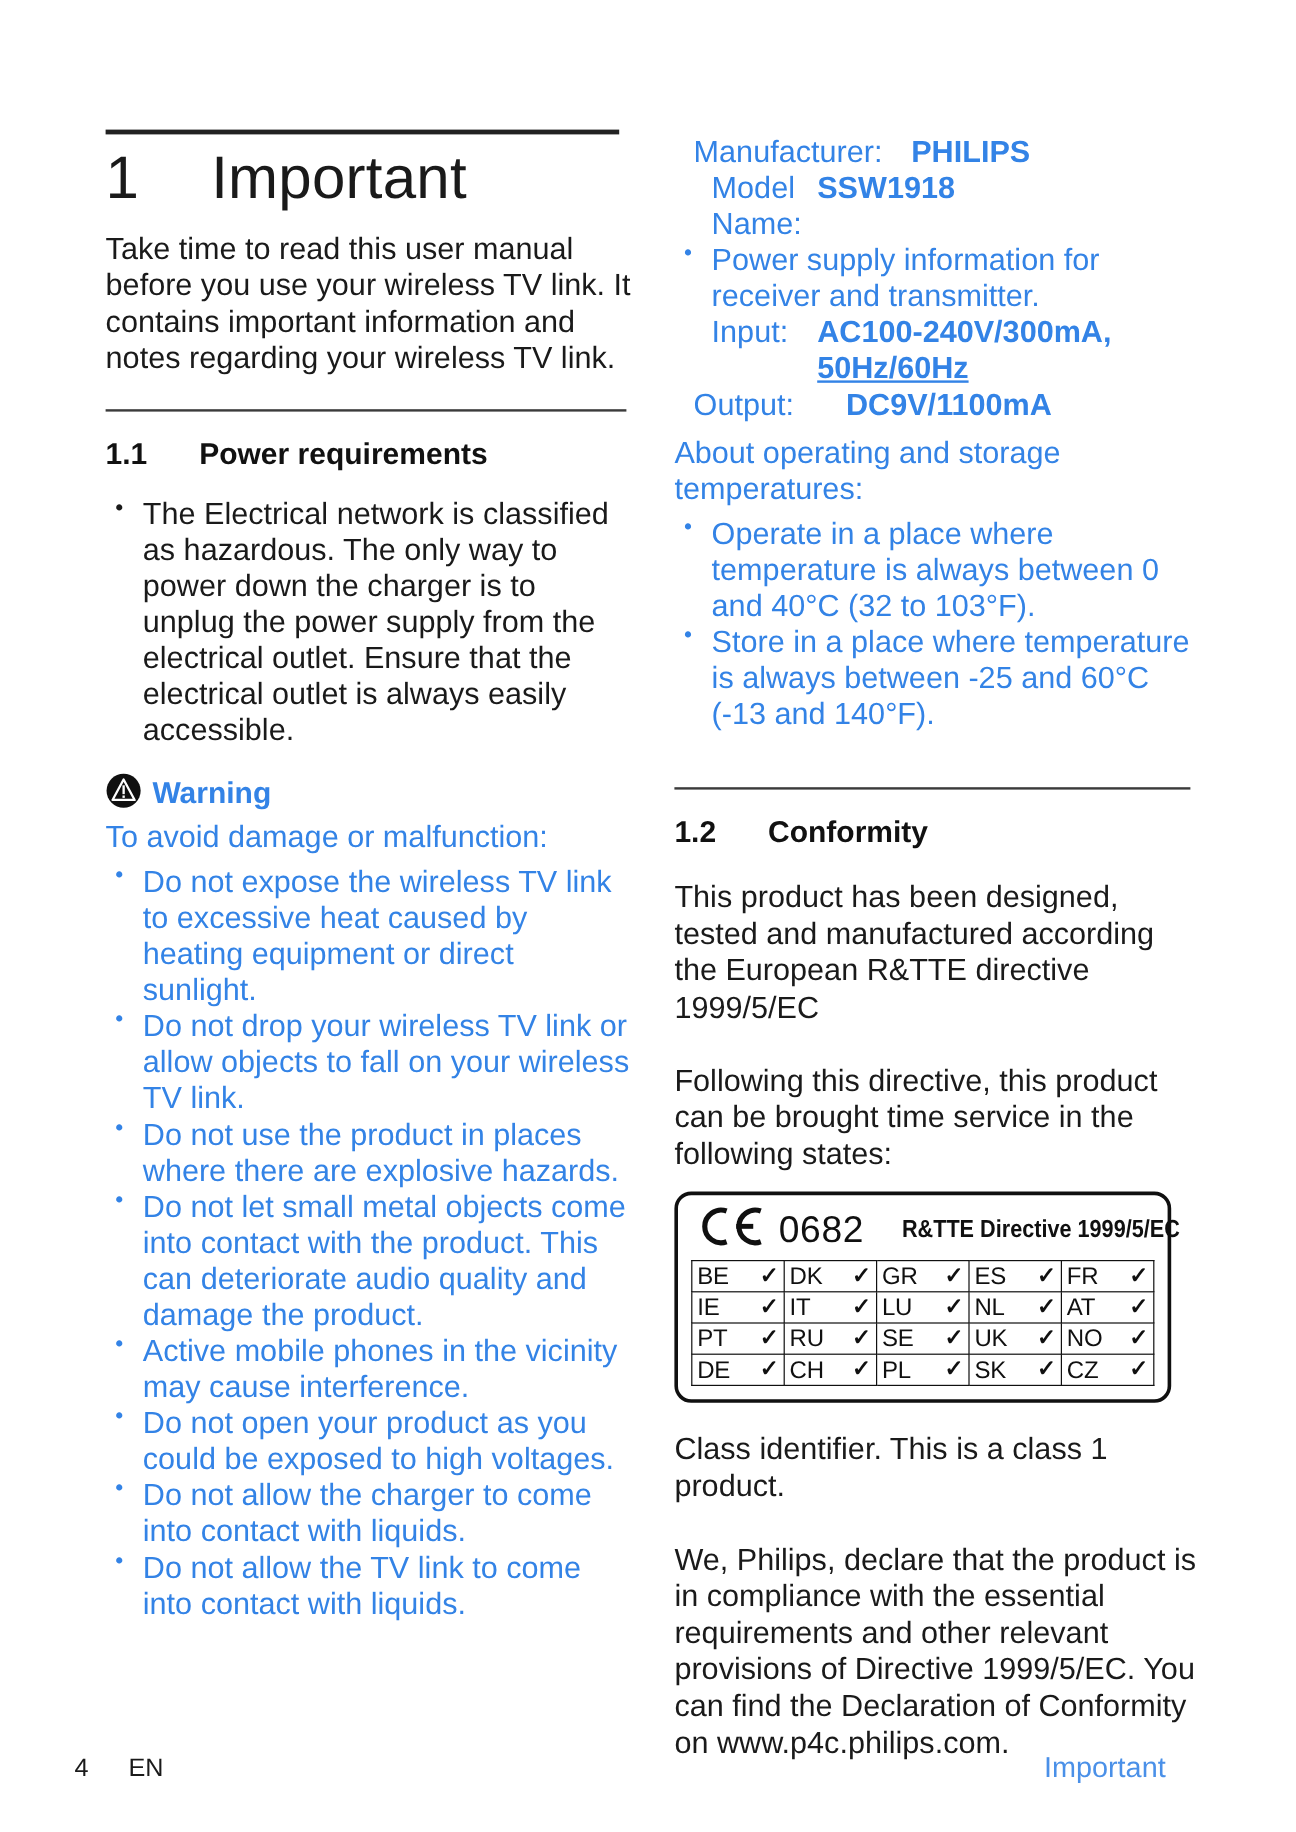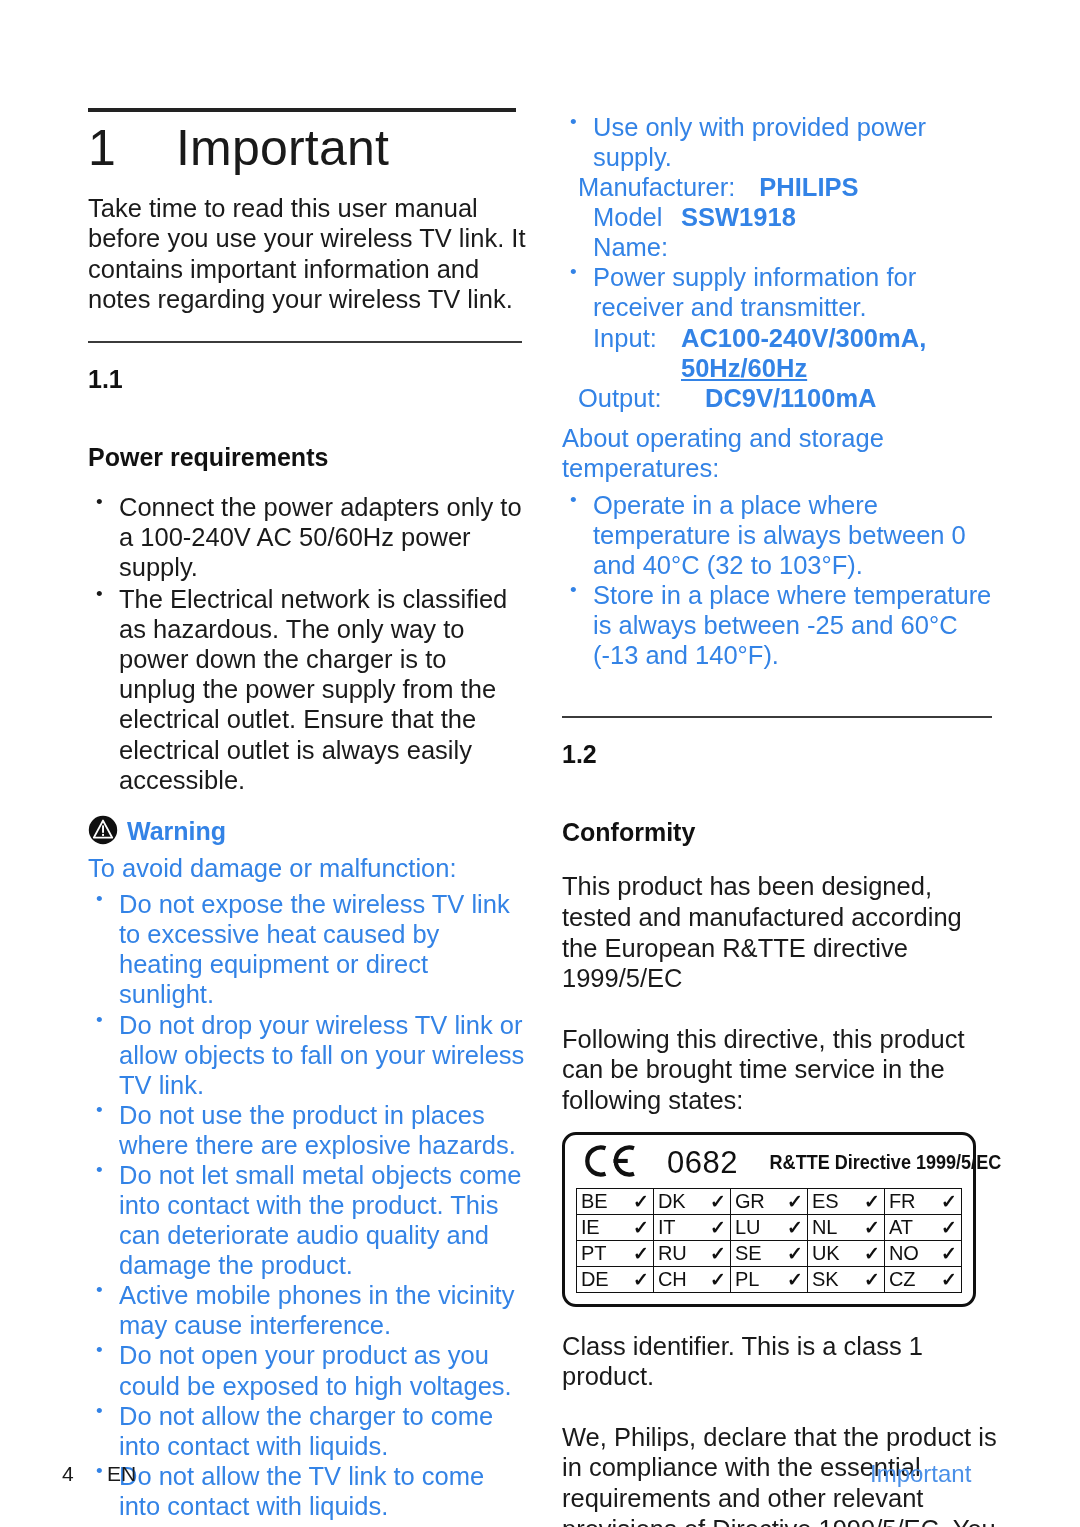--- a/index.html
+++ b/index.html
@@ -69,21 +69,20 @@
   .para.gap { margin-top: 30px; }
 
   
   .sec-head {
     display: flex;
     align-items: baseline;
     font-size: 25px;
     font-weight: bold;
     color: #111111;
     margin: 0 0 20px 0;
-    flex-direction: column;
   }
   .sec-num { width: 78px; flex: 0 0 78px; font-weight: bold; }
 
   
   ul.bul {
     list-style: none;
     margin: 0;
     padding: 0;
   }
   ul.bul > li {
@@ -152,21 +151,21 @@
   }
   .ce-head {
     display: flex;
     align-items: center;
     justify-content: space-between;
     padding: 0 4px 6px 6px;
   }
   .ce-mark {
     display: flex;
     align-items: center;
-    gap: 29px;
+    gap: 11px;
     text-align: center;
   }
   .ce-logo { display: block; }
   .ce-number {
     font-size: 31px;
     font-weight: 400;
     letter-spacing: 0.5px;
     color: #101010;
     line-height: 1;
   }
@@ -239,21 +238,20 @@
     <p class="para">Take time to read this user manual before you use your wireless TV link. It contains important information and notes regarding your wireless TV link.</p>
 
     <div class="rule-thin"></div>
 
     <div class="sec-head">
       <span class="sec-num">1.1</span>
       <span>Power requirements</span>
     </div>
 
     <ul class="bul">
-      <li>Connect the power adapters only to a 100-240V AC 50/60Hz power supply.</li>
       <li>The Electrical network is classified as hazardous. The only way to power down the charger is to unplug the power supply from the electrical outlet. Ensure that the electrical outlet is always easily accessible.</li>
     </ul>
 
     <div class="warn-head">
       <span class="warn-icon">
         <svg width="30" height="30" viewBox="0 0 30 30" aria-hidden="true">
           <circle cx="15" cy="15" r="14.2" fill="#101010"></circle>
           <path d="M15 5.6 L24.2 22.6 L5.8 22.6 Z" fill="none" stroke="#ffffff" stroke-width="1.9" stroke-linejoin="round"></path>
           <rect x="14.05" y="10.4" width="1.95" height="7.4" fill="#ffffff"></rect>
           <rect x="14.05" y="18.9" width="1.95" height="2.0" fill="#ffffff"></rect>
@@ -272,23 +270,20 @@
       <li>Active mobile phones in the vicinity may cause interference.</li>
       <li>Do not open your product as you could be exposed to high voltages.</li>
       <li>Do not allow the charger to come into contact with liquids.</li>
       <li>Do not allow the TV link to come into contact with liquids.</li>
     </ul>
 
   </div>
 
   <div class="col col-right">
 
-    <ul class="bul blue tight">
-      <li>Use only with provided power supply.</li>
-    </ul>
     <div class="kv noindent">
       <span class="k">Manufacturer:</span>
       <span class="v">PHILIPS</span>
     </div>
     <div class="kv">
       <span class="k">Model Name:</span>
       <span class="v">SSW1918</span>
     </div>
 
     <ul class="bul blue tight">

